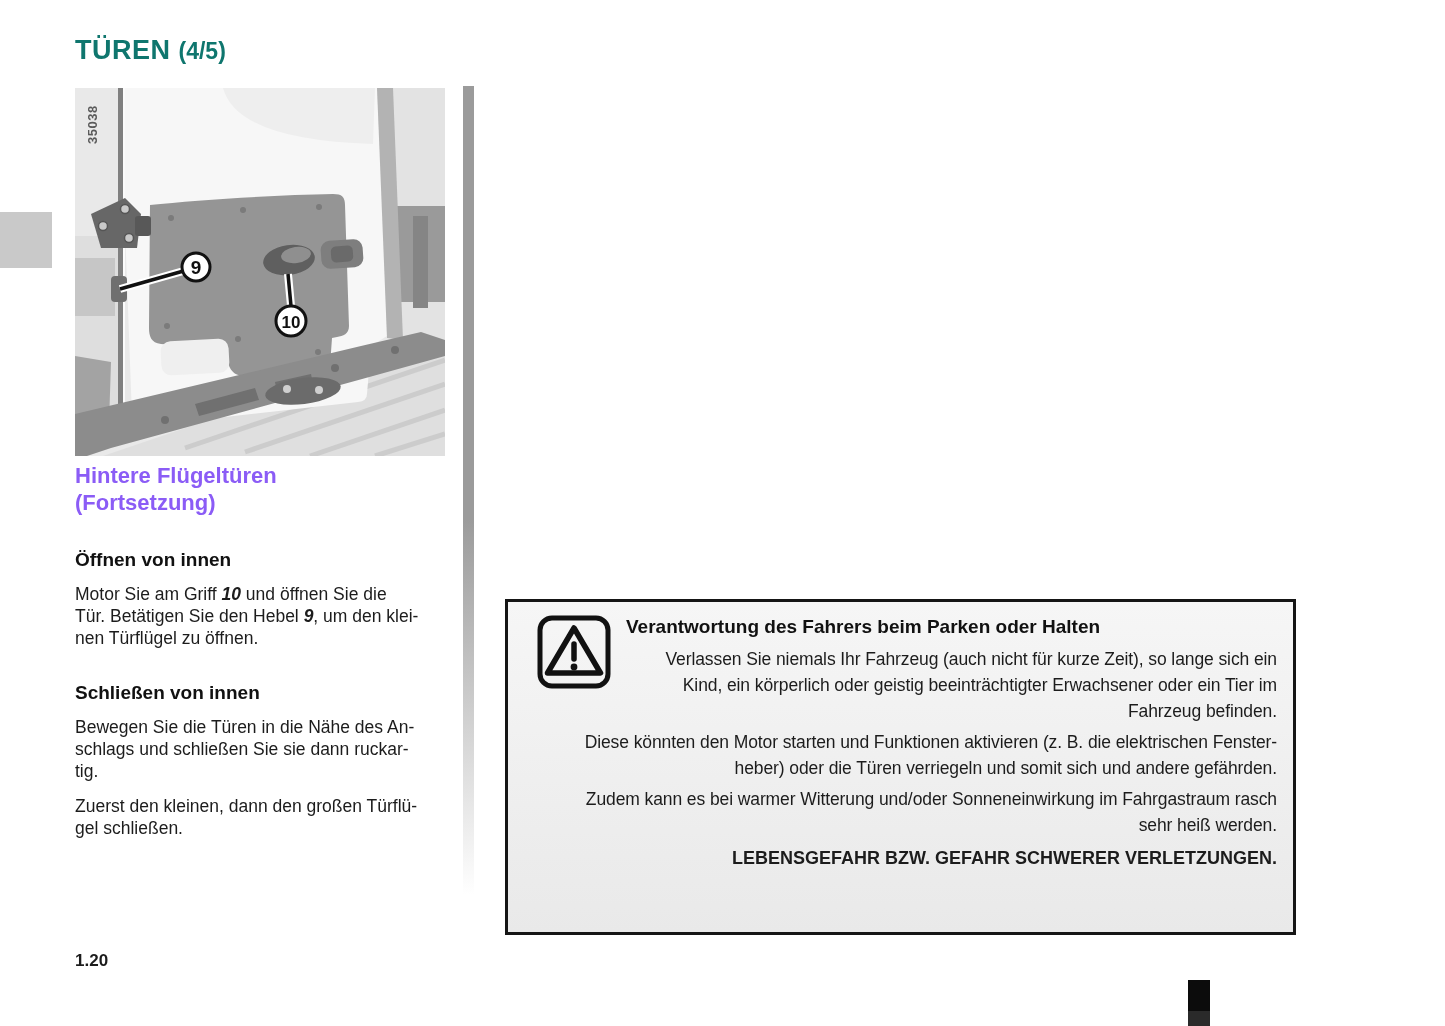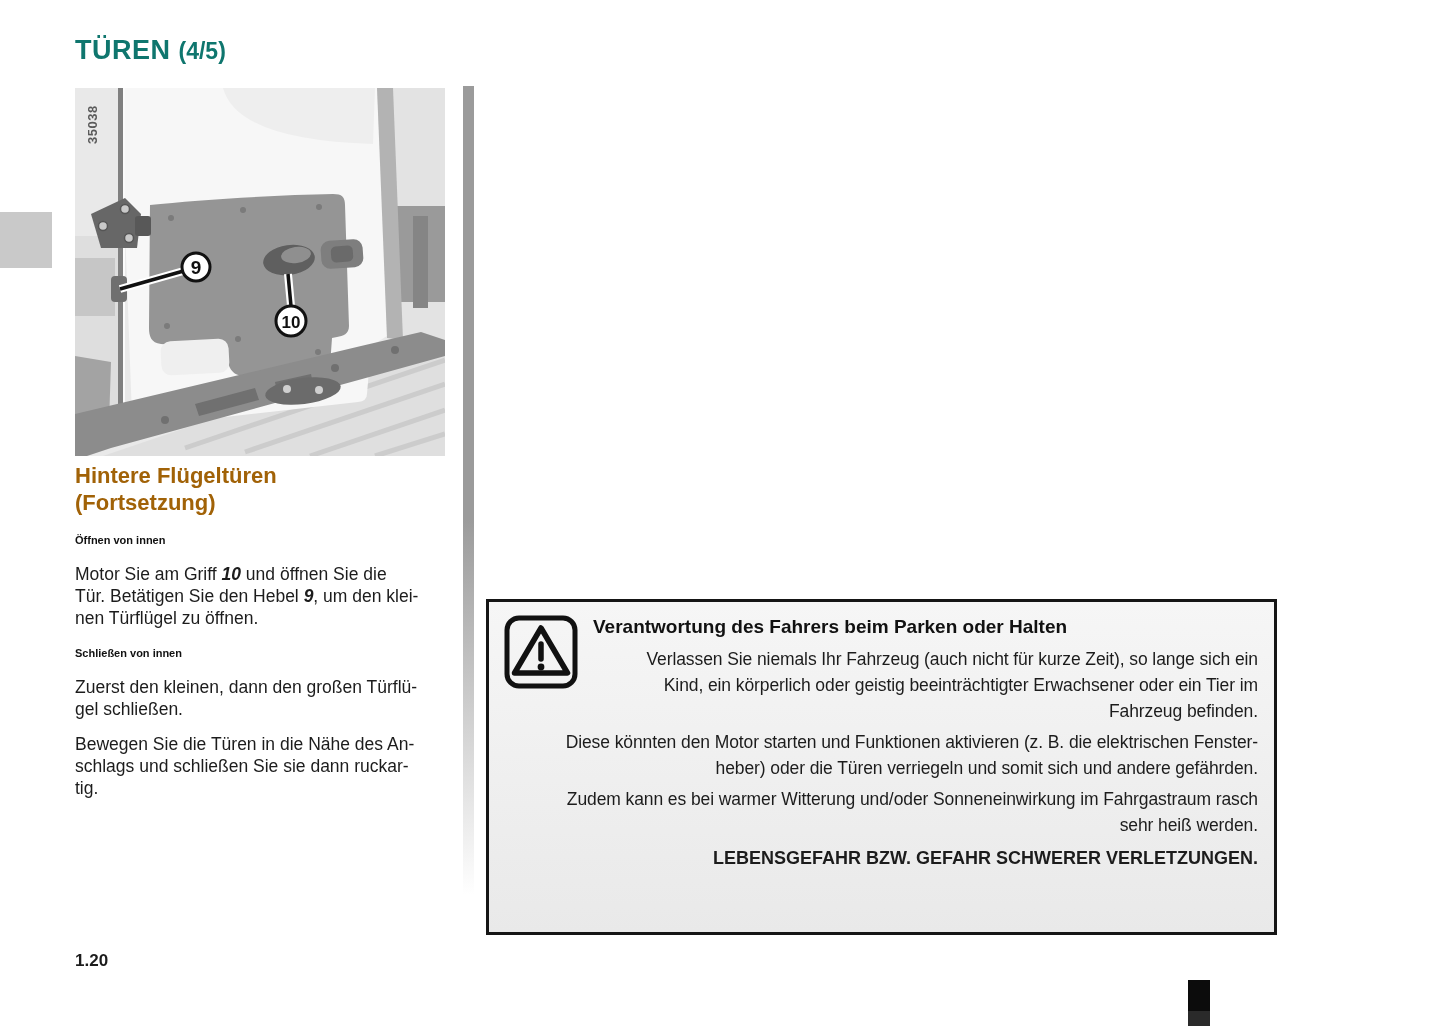--- a/index.html
+++ b/index.html
@@ -17,30 +17,30 @@
   
   .figure{position:absolute;left:75px;top:88px;width:370px;height:368px;margin:0;}
   .figure svg{display:block;}
 
   
   .divider{position:absolute;left:463px;top:86px;width:11px;height:834px;
     background:linear-gradient(to bottom,#9b9b9b 0%,#9b9b9b 52%,rgba(155,155,155,0) 97%);}
 
   
   .left-col{position:absolute;left:75px;top:462px;width:376px;}
-  .left-col h2{margin:0;font-size:22px;line-height:27px;font-weight:bold;white-space:pre-line;color:#a16207;}
-  .left-col h3{margin:13px 0 0;font-size:11px;line-height:22px;font-weight:bold;color:#111;}
+  .left-col h2{margin:0;font-size:22px;line-height:27px;font-weight:bold;white-space:pre-line;color:#8b5cf6;}
+  .left-col h3{margin:33px 0 0;font-size:19px;line-height:22px;font-weight:bold;color:#111;}
   .left-col .note{margin:0;font-size:17.5px;line-height:22px;}
   .left-col p.body{margin:13px 0 0;font-size:17.5px;line-height:21.8px;white-space:pre-line;}
   .left-col p.body .ref{font-weight:bold;font-style:italic;}
 
   
-  .warning-box{position:absolute;left:486px;top:599px;width:791px;height:336px;box-sizing:border-box;
+  .warning-box{position:absolute;left:505px;top:599px;width:791px;height:336px;box-sizing:border-box;
     border:3px solid #151515;background:linear-gradient(to bottom,#f6f6f6,#e9e9e9);
-    padding:12px 16px 12px 15px;}
+    padding:12px 16px 12px 29px;}
   .warn-icon{float:left;width:74px;height:74px;margin:1px 15px 34px 0;}
   .warning-box h4{margin:1px 0 7px;font-size:19px;line-height:24px;font-weight:bold;color:#111;}
   .warning-box p{margin:5px 0 0;font-size:17.5px;line-height:26px;white-space:pre-line;letter-spacing:-.1px;text-align:right;}
   .warning-box p.clear{clear:left;}
   .warning-box p.warn-bold{font-weight:bold;font-size:18px;margin-top:7px;letter-spacing:0;}
 
   
   .page-num{position:absolute;left:75px;top:951px;font-size:17px;font-weight:bold;}
   .print-mark{position:absolute;left:1188px;top:980px;width:22px;height:46px;
     background:linear-gradient(to bottom,#0c0c0c 0%,#0c0c0c 68%,#2a2a2a 68%);}
@@ -144,25 +144,25 @@
   <div class="divider"></div>
 
   <section class="left-col">
     <h2>Hintere Flügeltüren
 (Fortsetzung)</h2>
     <h3>Öffnen von innen</h3>
     <p class="body"><span>Motor Sie am Griff </span><span class="ref">10</span><span> und öffnen Sie die
 Tür. Betätigen Sie den Hebel </span><span class="ref">9</span><span>, um den klei-
 nen Türflügel zu öffnen.</span></p>
     <h3>Schließen von innen</h3>
-    <p class="body">Zuerst den kleinen, dann den großen Türflü-
-gel schließen.</p>
     <p class="body">Bewegen Sie die Türen in die Nähe des An-
 schlags und schließen Sie sie dann ruckar-
 tig.</p>
+    <p class="body">Zuerst den kleinen, dann den großen Türflü-
+gel schließen.</p>
   </section>
 
   <div class="warning-box">
     <span class="warn-icon">
       <svg width="74" height="74" viewBox="0 0 74 74" xmlns="http://www.w3.org/2000/svg">
         <rect x="3" y="3" width="68" height="68" rx="12" fill="none" stroke="#111" stroke-width="5"></rect>
         <path d="M37,13 L63.5,58 L10.5,58 Z" fill="none" stroke="#111" stroke-width="5.5" stroke-linejoin="round"></path>
         <line x1="37" y1="29" x2="37" y2="44" stroke="#111" stroke-width="5.5" stroke-linecap="round"></line>
         <circle cx="37" cy="52" r="3.4" fill="#111"></circle>
       </svg>

